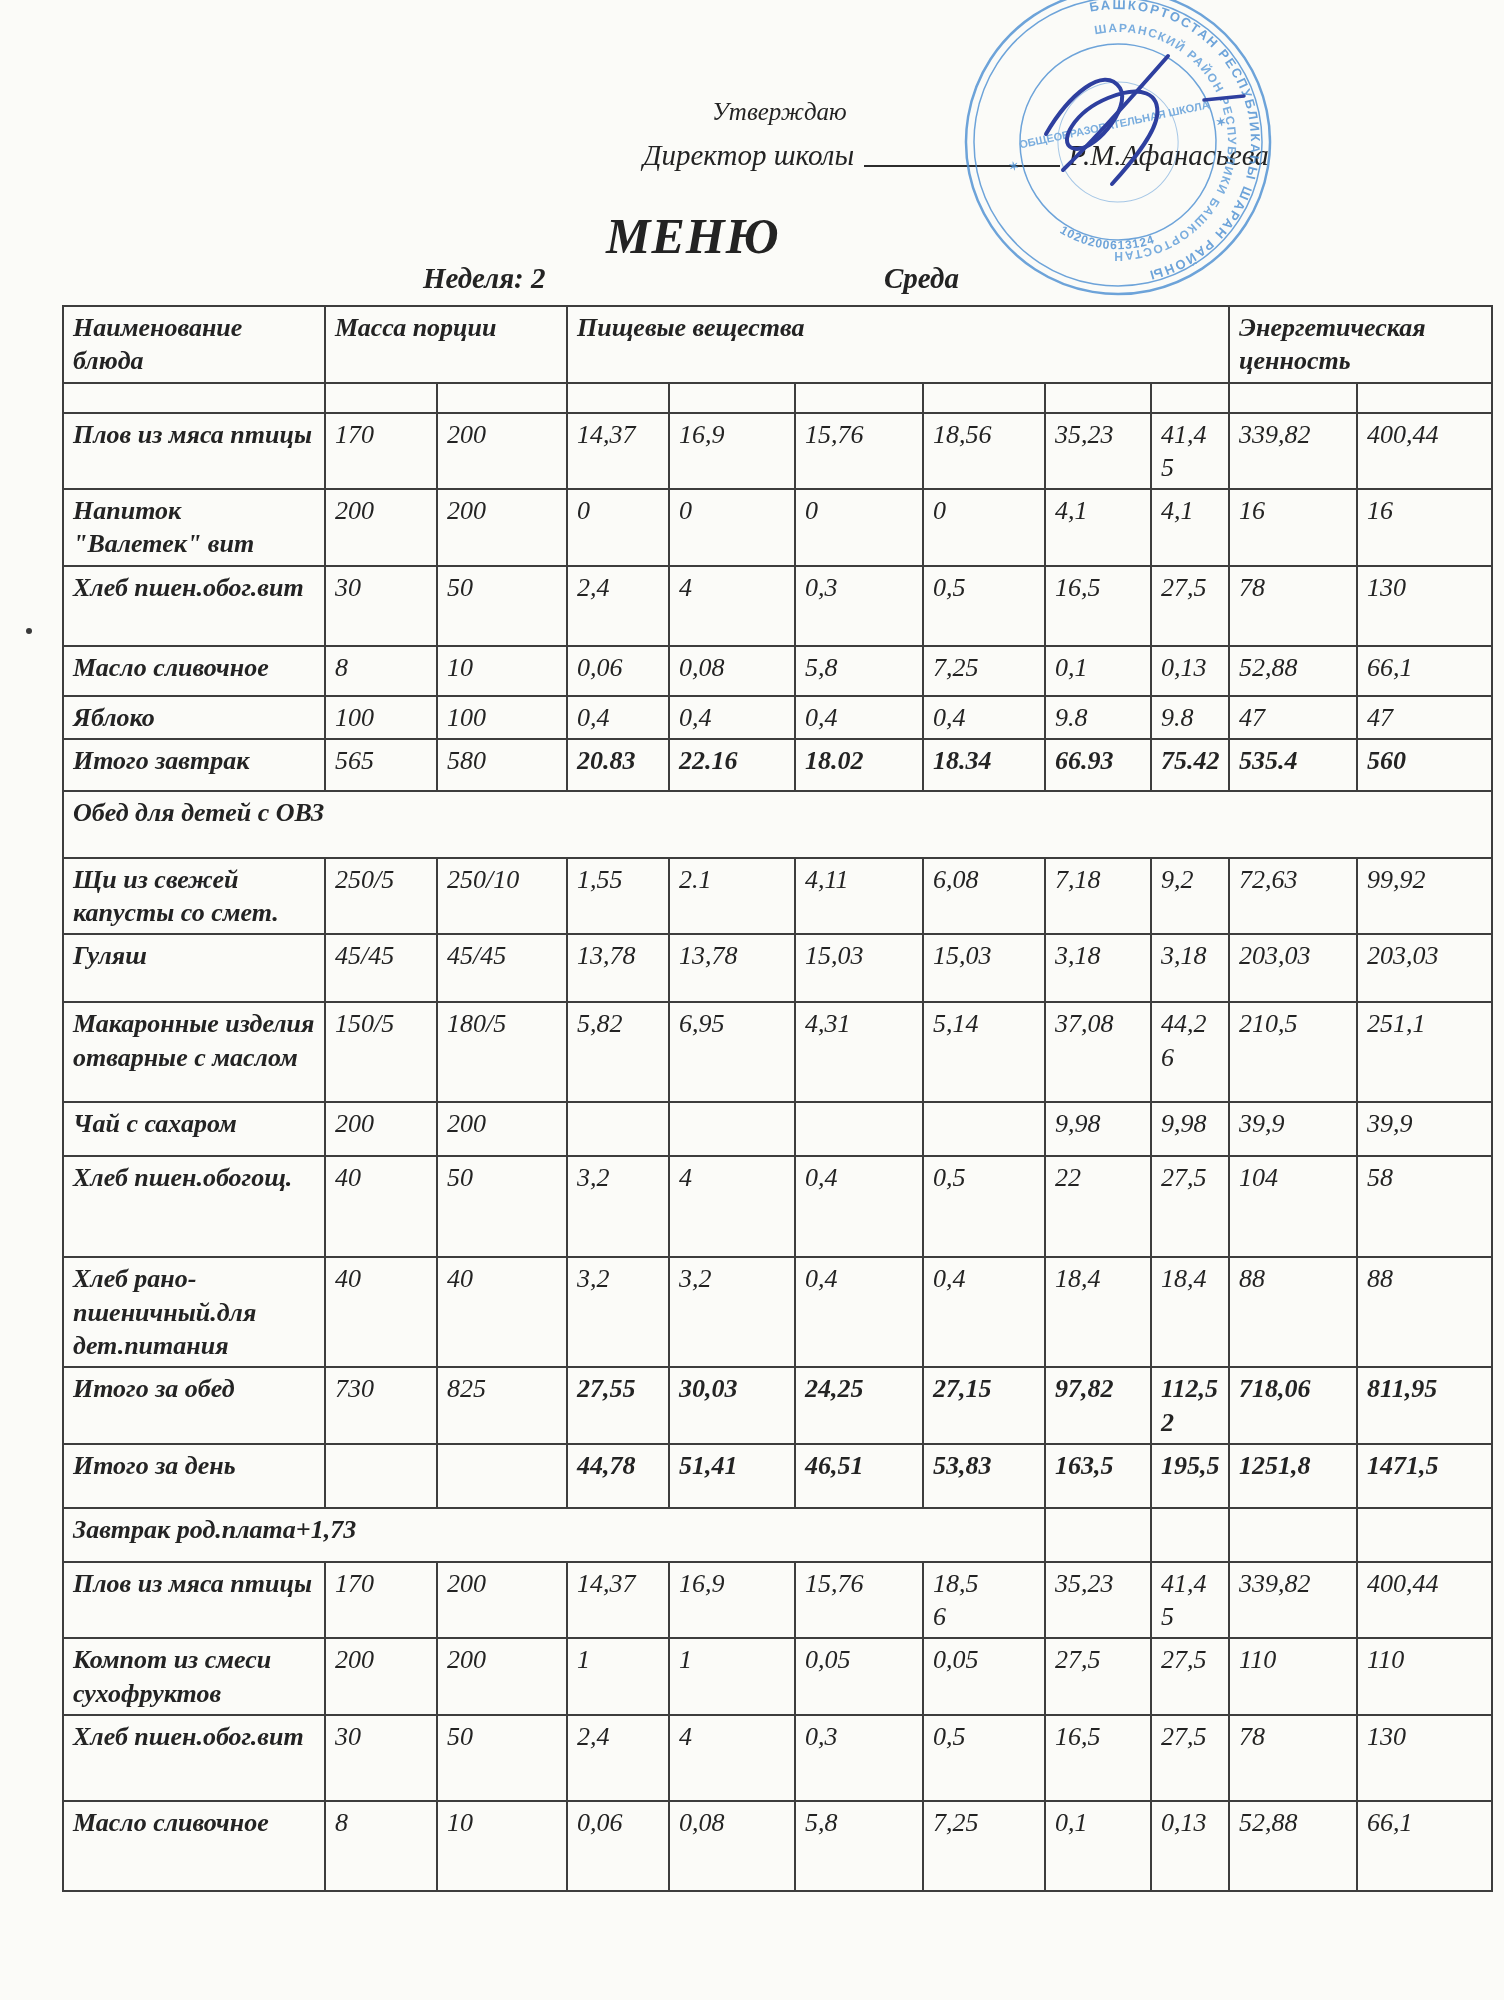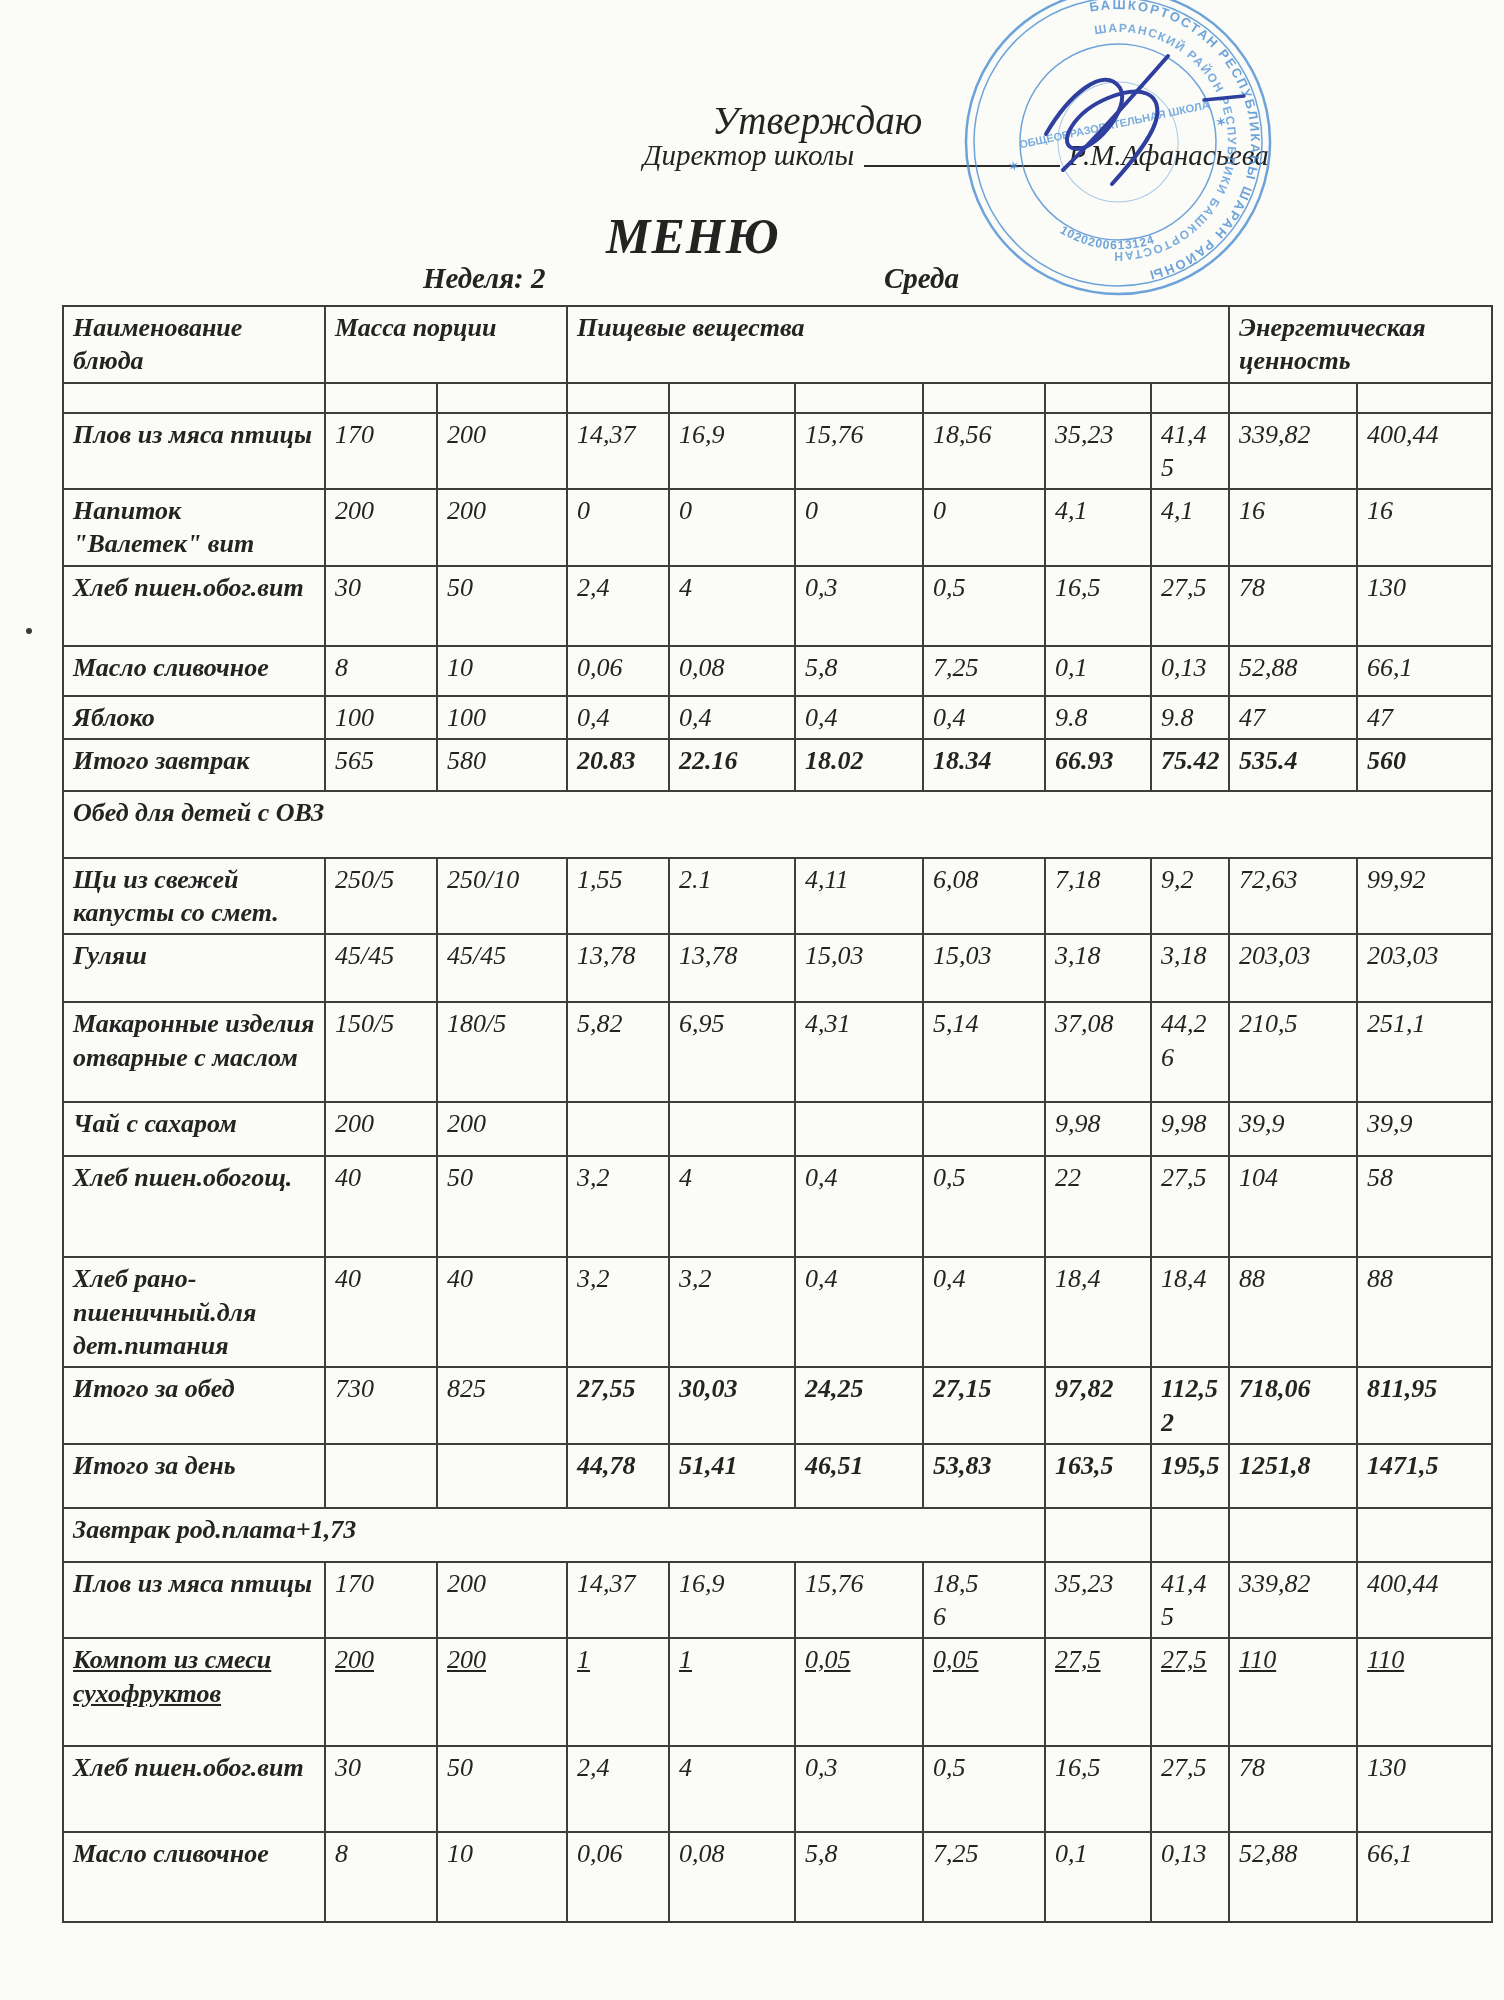--- a/index.html
+++ b/index.html
@@ -4,21 +4,21 @@
 <style>
   html,body{margin:0;padding:0;}
   body{
     width:1504px;height:2000px;overflow:hidden;
     background:#fbfbf8;color:#232323;
     font-family:"Liberation Serif", serif;
   }
   .page{position:relative;width:1504px;height:2000px;}
 
   
-  .approve-line{position:absolute;left:712px;top:98px;font-style:italic;font-size:39px;}
+  .approve-line{position:absolute;left:712px;top:98px;font-style:italic;font-size:25px;}
   .director-line{position:absolute;left:643px;top:136px;font-style:italic;font-size:29px;white-space:nowrap;}
   .sig-blank{display:inline-block;width:196px;height:1em;border-bottom:2px solid #2c2c2c;margin:0 8px -2px 10px;}
 
   
   .doc-title{position:absolute;left:606px;top:207px;font-size:50px;font-weight:bold;font-style:italic;letter-spacing:1px;}
   .week-label{position:absolute;left:423px;top:262px;font-size:29px;font-weight:bold;font-style:italic;}
   .day-label{position:absolute;left:884px;top:262px;font-size:29px;font-weight:bold;font-style:italic;}
 
   
   .stamp-svg{position:absolute;left:946px;top:-20px;z-index:3;opacity:.8;pointer-events:none;}
@@ -326,21 +326,21 @@
           <td class="val">16,9</td>
           <td class="val">15,76</td>
           <td class="val">18,5
 6</td>
           <td class="val">35,23</td>
           <td class="val">41,4
 5</td>
           <td class="val">339,82</td>
           <td class="val">400,44</td>
         </tr>
-        <tr style="height: 108px; text-decoration: underline;">
+        <tr style="height: 76px;">
           <td class="dish">Компот из смеси сухофруктов</td>
           <td class="val">200</td>
           <td class="val">200</td>
           <td class="val">1</td>
           <td class="val">1</td>
           <td class="val">0,05</td>
           <td class="val">0,05</td>
           <td class="val">27,5</td>
           <td class="val">27,5</td>
           <td class="val">110</td>

